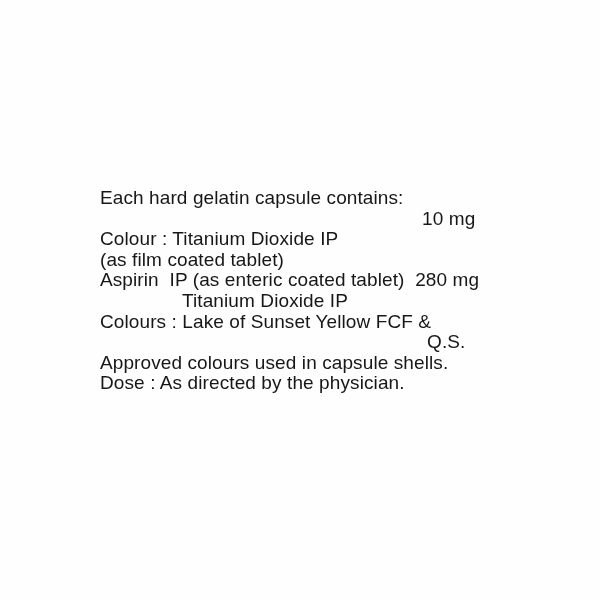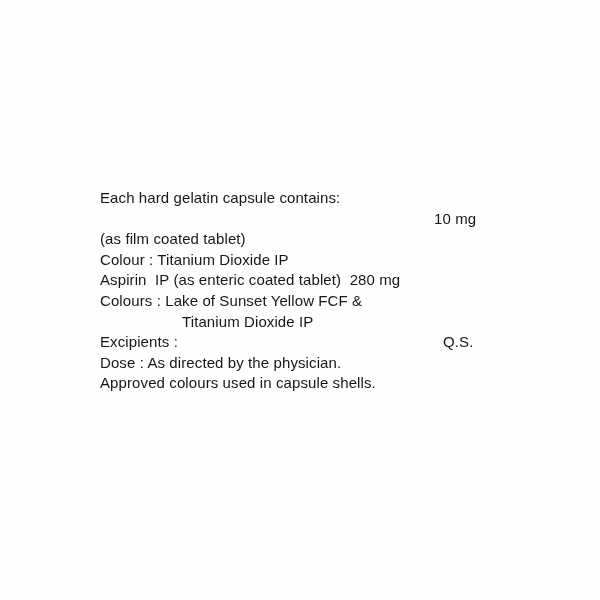--- a/index.html
+++ b/index.html
@@ -19,62 +19,62 @@
     width: 600px;
     height: 600px;
     background: #fefefe;
     box-sizing: border-box;
   }
   .composition-block {
     position: absolute;
     left: 100px;
     top: 188px;
     width: 420px;
-    font-size: 15px;
+    font-size: 19px;
     line-height: 20.6px;
     color: #171717;
     letter-spacing: 0.1px;
   }
   .line {
     position: relative;
     white-space: pre;
     display: block;
     height: 20.6px;
   }
   .line .amount {
     position: absolute;
     white-space: pre;
   }
-  .amount.amt-10mg { left: 334px; }
-  .amount.amt-qs { left: 343px; }
+  .amount.amt-10mg { left: 322px; }
+  .amount.amt-qs { left: 327px; }
   .line.indent {
     padding-left: 82px;
   }
 </style>
 </head>
 <body>
 
 <div class="label-sheet">
   <div class="composition-block">
 
     <span class="line">Each hard gelatin capsule contains:</span>
 
 
     <span class="line"><span class="amount amt-10mg">10 mg</span></span>
 
+    <span class="line">Colour : Titanium Dioxide IP</span>
+
     <span class="line">(as film coated tablet)</span>
-
-    <span class="line">Colour : Titanium Dioxide IP</span>
 
     <span class="line">Aspirin  IP (as enteric coated tablet)  280 mg</span>
 
+    <span class="line indent">Titanium Dioxide IP</span>
+
     <span class="line">Colours : Lake of Sunset Yellow FCF &amp;</span>
 
-    <span class="line indent">Titanium Dioxide IP</span>
+    <span class="line"><span class="amount amt-qs">Q.S.</span></span>
 
-    <span class="line"><span>Excipients :</span><span class="amount amt-qs">Q.S.</span></span>
+    <span class="line">Approved colours used in capsule shells.</span>
 
     <span class="line">Dose : As directed by the physician.</span>
-
-    <span class="line">Approved colours used in capsule shells.</span>
 
   </div>
 </div>
 
 </body></html>

